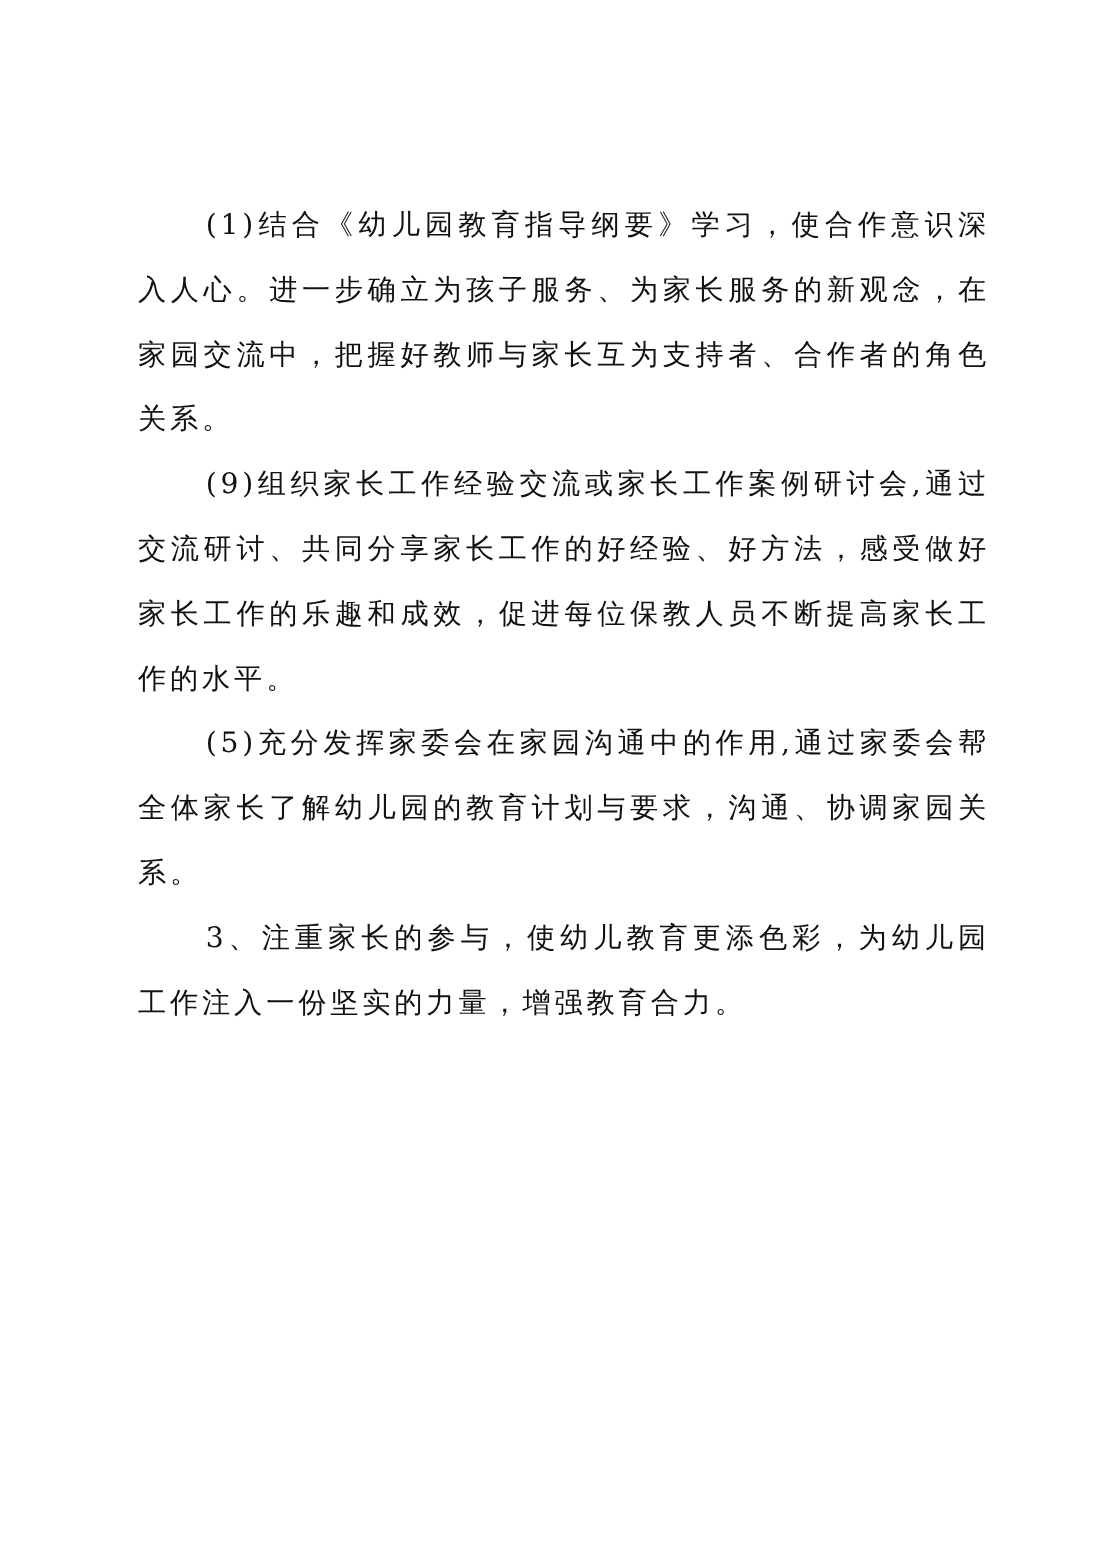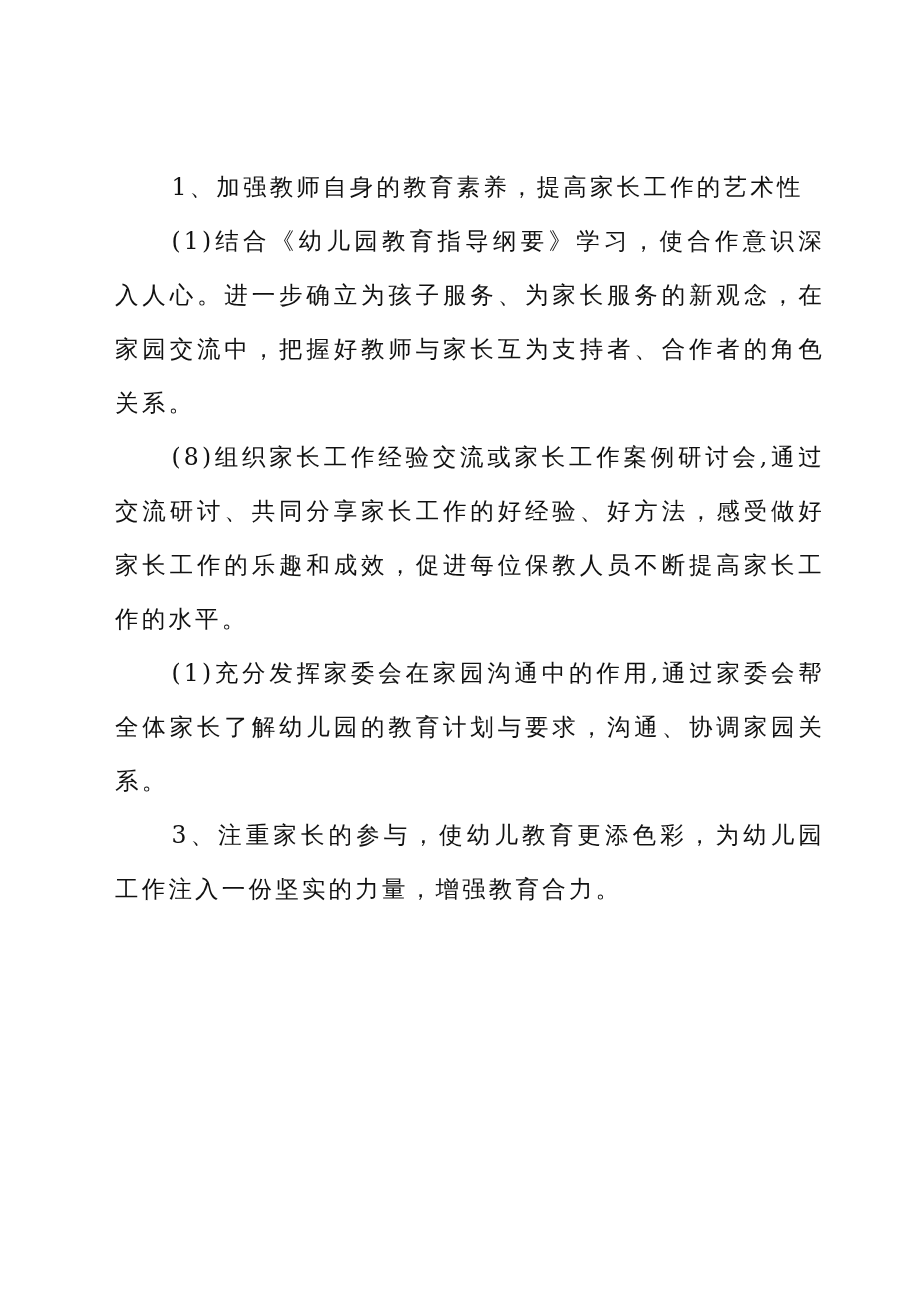--- a/index.html
+++ b/index.html
@@ -39,20 +39,19 @@
     text-align-last: left;
     word-break: break-all;
     white-space: normal;
   }
 </style>
 </head>
 <body>
 
 <div class="page">
   <div class="content">
-    <p class="para">1、加强教师自身的教育素养，提高家长工作的艺术性</p>
     <p class="para">(1)结合《幼儿园教育指导纲要》学习，使合作意识深入人心。进一步确立为孩子服务、为家长服务的新观念，在家园交流中，把握好教师与家长互为支持者、合作者的角色关系。</p>
-    <p class="para">(8)组织家长工作经验交流或家长工作案例研讨会,通过交流研讨、共同分享家长工作的好经验、好方法，感受做好家长工作的乐趣和成效，促进每位保教人员不断提高家长工作的水平。</p>
-    <p class="para">(1)充分发挥家委会在家园沟通中的作用,通过家委会帮全体家长了解幼儿园的教育计划与要求，沟通、协调家园关系。</p>
+    <p class="para">(9)组织家长工作经验交流或家长工作案例研讨会,通过交流研讨、共同分享家长工作的好经验、好方法，感受做好家长工作的乐趣和成效，促进每位保教人员不断提高家长工作的水平。</p>
+    <p class="para">(5)充分发挥家委会在家园沟通中的作用,通过家委会帮全体家长了解幼儿园的教育计划与要求，沟通、协调家园关系。</p>
     <p class="para">3、注重家长的参与，使幼儿教育更添色彩，为幼儿园工作注入一份坚实的力量，增强教育合力。</p>
 
   </div>
 </div>
 
 </body></html>

